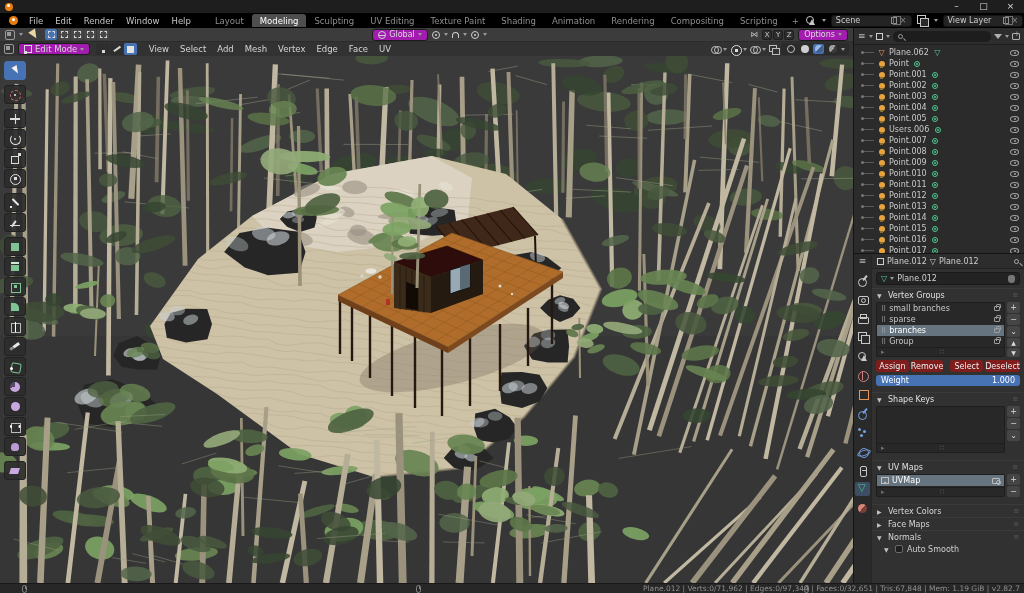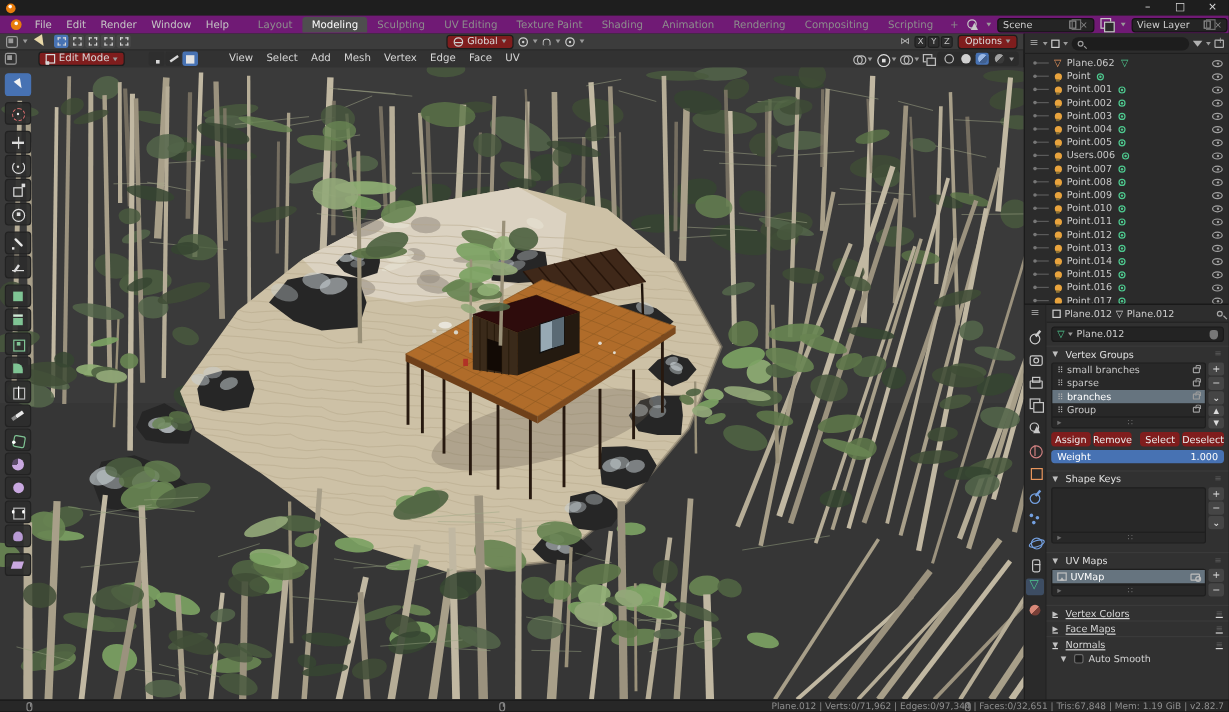--- a/index.html
+++ b/index.html
@@ -9,47 +9,47 @@
 
   
   .titlebar{height:13px;background:#1e1e1e;display:flex;align-items:center;padding-left:5px;color:#d2d2d2;font-size:8.5px;flex:none;}
   .blogo{width:8px;height:8px;border-radius:50%;background:#e87d0d;position:relative;margin-right:5px;flex:none;}
   .blogo::after{content:"";position:absolute;left:2px;top:1.5px;width:3px;height:3px;border-radius:50%;background:#fff;}
   .title-text{white-space:nowrap;overflow:hidden;}
   .wincontrols{margin-left:auto;display:flex;height:13px;flex:none;}
   .winbtn{width:27px;text-align:center;line-height:12px;color:#dcdcdc;font-size:9px;}
 
   
-  .topbar{height:15px;background:#701a75;display:flex;align-items:center;font-size:8.5px;color:#c4c4c4;flex:none;padding-left:4px;}
+  .topbar{height:15px;background:#000000;display:flex;align-items:center;font-size:8.5px;color:#c4c4c4;flex:none;padding-left:4px;}
   .blogo2{width:9px;height:9px;border-radius:50%;background:#e87d0d;position:relative;margin:0 5px;flex:none;}
   .blogo2::after{content:"";position:absolute;left:2.5px;top:2px;width:3px;height:3px;border-radius:50%;background:#fff;}
   .menu-item{padding:0 6px;}
   .tabs{display:flex;align-items:center;margin-left:10px;}
   .tab{padding:1.5px 8px;color:#8d8d8d;border-radius:3px 3px 0 0;white-space:nowrap;}
   .tab.active{background:#4e4e4e;color:#fff;}
   .tab-plus{color:#8d8d8d;padding:0 6px;}
   .top-right{margin-left:auto;display:flex;align-items:center;gap:5px;margin-right:3px;}
   .idpill{background:#242424;border:1px solid #131313;border-radius:3px;height:12px;display:flex;align-items:center;gap:3px;padding:0 4px;font-size:8px;color:#cfcfcf;}
   .idpill .val{min-width:52px;}
   .copyic{width:6px;height:7px;border:1px solid #8f8f8f;position:relative;}
   .copyic::after{content:"";position:absolute;left:1.5px;top:-2.5px;width:6px;height:7px;border:1px solid #6f6f6f;}
   .xsm{color:#8a8a8a;font-size:8px;}
   .dd{width:0;height:0;border-left:2.5px solid transparent;border-right:2.5px solid transparent;border-top:3.5px solid #9a9a9a;display:inline-block;flex:none;}
 
   
   .toolsettings{height:14px;background:#3c3c3c;border-bottom:1px solid #2b2b2b;display:flex;align-items:center;padding:0 5px;gap:4px;font-size:8px;color:#dcdcdc;flex:none;}
-  .vheader{height:14px;background:#323232;display:flex;align-items:center;padding:0 4px;gap:16px;font-size:8.5px;color:#d6d6d6;flex:none;}
+  .vheader{height:14px;background:#323232;display:flex;align-items:center;padding:0 4px;gap:2px;font-size:8.5px;color:#d6d6d6;flex:none;}
   .edtype{width:10px;height:10px;border:1px solid #9a9a9a;border-radius:2px;position:relative;flex:none;}
   .edtype::after{content:"";position:absolute;left:1px;top:1px;width:4px;height:4px;background:#9a9a9a;}
   .cursorarrow{width:0;height:0;border-left:4px solid transparent;border-right:4px solid transparent;border-top:9px solid #e8d8a8;transform:rotate(-32deg);margin:0 3px;}
   .smodes{display:flex;gap:1px;}
   .smode{width:12px;height:11px;border-radius:2px;background:#474747;display:flex;align-items:center;justify-content:center;}
   .smode.active{background:#4772b3;}
   .smode i{display:block;width:7px;height:7px;border:1px dashed #d8d8d8;}
-  .hpill{background:#7f1d1d;border:1px solid #1c1c1c;border-radius:3px;height:12px;display:flex;align-items:center;gap:3px;padding:0 5px;}
+  .hpill{background:#a21caf;border:1px solid #1c1c1c;border-radius:3px;height:12px;display:flex;align-items:center;gap:3px;padding:0 5px;}
   .spacer{flex:1;}
   .orienticon{width:8px;height:8px;border:1px solid #cfcfcf;border-radius:50%;position:relative;}
   .orienticon::after{content:"";position:absolute;left:0;top:3px;width:6px;height:1px;background:#cfcfcf;}
   .pivoticon{width:8px;height:8px;border:1px solid #cfcfcf;border-radius:50%;position:relative;}
   .pivoticon::after{content:"";position:absolute;left:2.5px;top:2.5px;width:2px;height:2px;background:#cfcfcf;border-radius:50%;}
   .magnet{width:7px;height:6px;border:1.6px solid #cfcfcf;border-bottom:none;border-radius:6px 6px 0 0;}
   .propcirc{width:8px;height:8px;border:1px solid #cfcfcf;border-radius:50%;position:relative;}
   .propcirc::after{content:"";position:absolute;left:2.5px;top:2.5px;width:2px;height:2px;border-radius:50%;background:#cfcfcf;}
   .butterfly{color:#bdbdbd;font-size:8px;}
   .axbtn{width:10px;height:10px;background:#2d2d2d;border:1px solid #1e1e1e;border-radius:2px;color:#c6c6c6;font-size:7px;display:flex;align-items:center;justify-content:center;}
@@ -204,21 +204,21 @@
   .btnrow{display:flex;gap:2px;padding:2px 4px;flex:none;}
   .btn{flex:1;height:12px;background:#7f1d1d;border-radius:3px;display:flex;align-items:center;justify-content:center;color:#ececec;white-space:nowrap;}
   .btn.gapR{margin-right:5px;}
   .slider{margin:1px 4px 3px;height:11px;background:#4772b3;border-radius:3px;display:flex;align-items:center;justify-content:space-between;padding:0 5px;color:#fff;flex:none;}
   .emptybox{height:36px;}
   .imgic{width:8px;height:7px;border:1px solid #c0c0c0;position:relative;flex:none;}
   .imgic::after{content:"";position:absolute;left:1px;top:3px;border-left:2.5px solid transparent;border-right:2.5px solid transparent;border-bottom:3px solid #c0c0c0;}
   .cam{margin-left:auto;width:8px;height:6px;border:1px solid #bdbdbd;border-radius:1px;position:relative;flex:none;}
   .cam::after{content:"";position:absolute;left:2.5px;top:1px;width:3px;height:3px;border:1px solid #bdbdbd;border-radius:50%;}
   .checkbox{width:8px;height:8px;background:#1f1f1f;border:1px solid #6a6a6a;border-radius:2px;flex:none;}
-  .collapsed-head{height:13px;display:flex;align-items:center;gap:4px;padding:0 5px;border-top:1px solid #3a3a3a;flex:none;color:#d6d6d6;text-decoration:underline;}
+  .collapsed-head{height:13px;display:flex;align-items:center;gap:4px;padding:0 5px;border-top:1px solid #3a3a3a;flex:none;color:#d6d6d6;}
   .sub-row{height:12px;display:flex;align-items:center;gap:4px;padding:0 5px 0 12px;flex:none;}
 
   
   .statusbar{height:10px;background:#272727;border-top:1px solid #191919;display:flex;align-items:center;font-size:7.5px;color:#8f8f8f;position:relative;flex:none;}
   .mouse{position:absolute;top:1px;width:5px;height:8px;border:1px solid #858585;border-radius:2.5px;}
   .mouse::after{content:"";position:absolute;left:1.5px;top:0;width:1px;height:3px;background:#858585;}
   .stats{margin-left:auto;margin-right:4px;white-space:nowrap;}
 </style>
 </head>
 <body>

